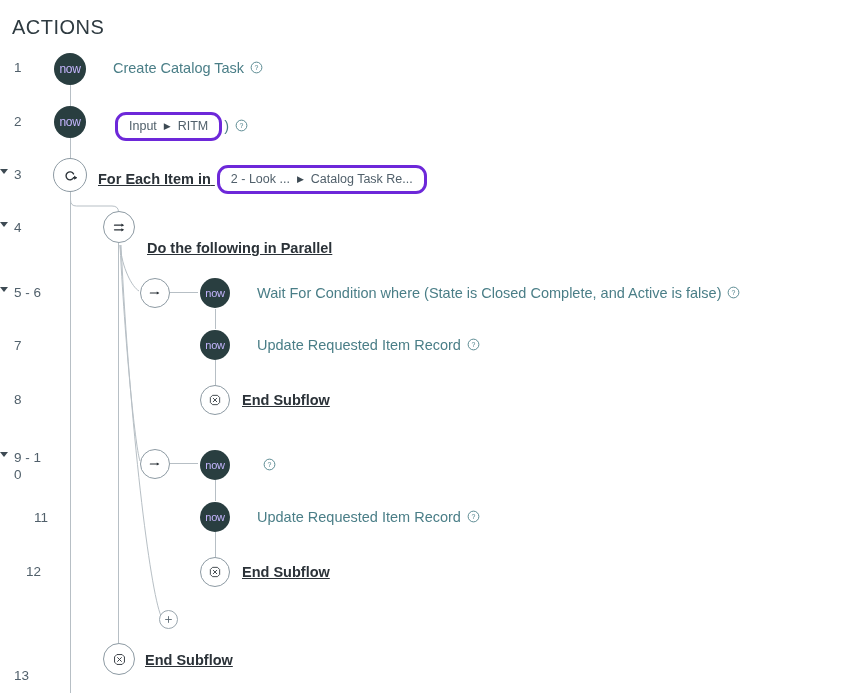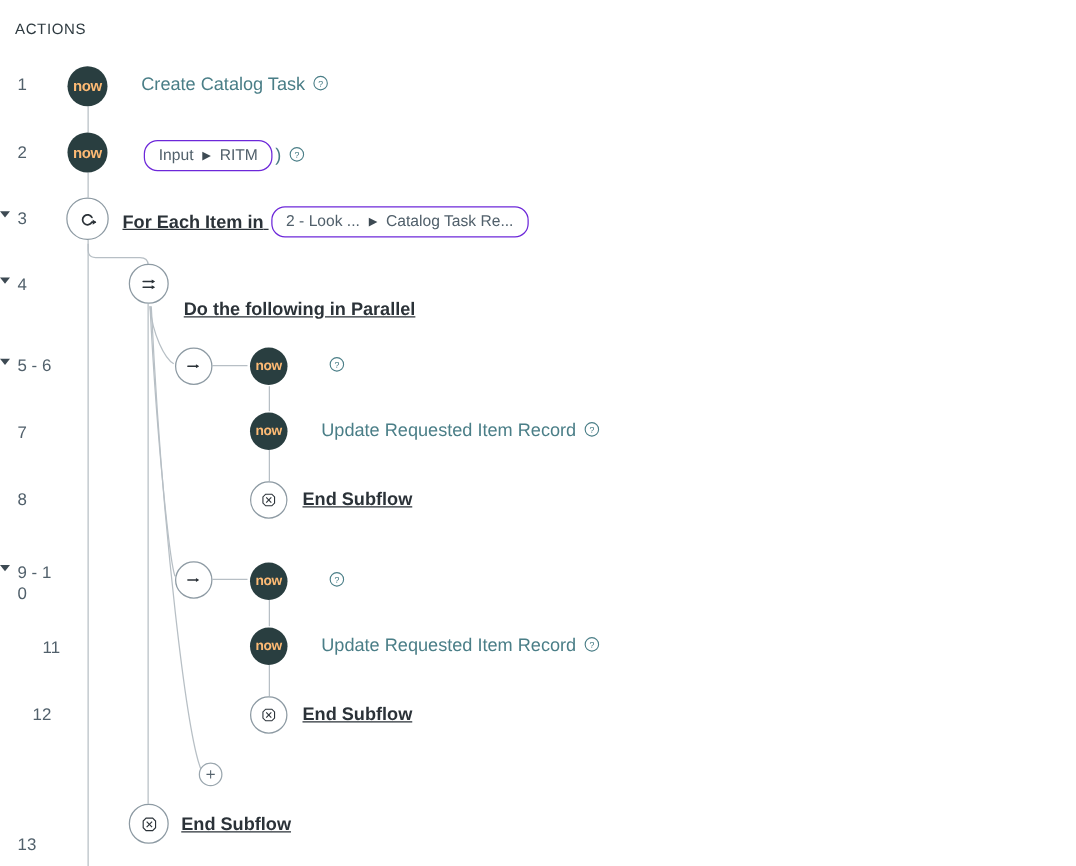--- a/index.html
+++ b/index.html
@@ -13,21 +13,21 @@
     width: 861px;
     height: 693px;
     background: #ffffff;
     overflow: hidden;
   }
 
   
   .section-title {
     position: absolute;
     left: 12px; top: 16px;
-    font-size: 12px;
+    font-size: 20px;
     letter-spacing: 0.5px;
     color: #2e3a40;
     font-weight: 400;
   }
 
   
   #wires {
     position: absolute;
     left: 0; top: 0;
     width: 861px; height: 693px;
@@ -57,23 +57,23 @@
   .node {
     position: absolute;
     border-radius: 50%;
     display: flex;
     align-items: center;
     justify-content: center;
   }
   .node-now {
     width: 32px; height: 32px;
     background: #293e40;
-    color: #fdba74;
+    color: #c4b5fd;
     font-size: 12px;
-    font-weight: bold;
+    font-weight: normal;
     letter-spacing: -0.3px;
   }
   .node-now.small { width: 30px; height: 30px; font-size: 11px; }
   .node-outline {
     background: #ffffff;
     border: 1px solid #8d9aa3;
   }
   .node-loop  { width: 34px; height: 34px; }
   .node-par   { width: 32px; height: 32px; }
   .node-arrow { width: 30px; height: 30px; }
@@ -93,21 +93,21 @@
     line-height: 20px;
   }
   .label.link  { color: #4a7e87; font-weight: 400; margin-left: 15px; }
   .label.bold  { color: #2b3238; font-weight: bold; text-decoration: underline; }
 
   
   .pill {
     display: inline-flex;
     align-items: center;
     gap: 7px;
-    border: 1px solid #6d28d9;
+    border: 3px solid #6d28d9;
     border-radius: 11px;
     padding: 1px 11px 2px 11px;
     font-size: 12.5px;
     color: #51606b;
     vertical-align: 1px;
     background: #ffffff;
     font-weight: normal;
     margin: 0 2px;
   }
   .pill .sep { color: #3d4a53; font-size: 9px; }
@@ -219,21 +219,21 @@
     <span class="num-inner">5 - 6</span>
   </div>
   <div class="node node-outline node-arrow" style="left:140px; top:278px;">
     <svg viewBox="0 0 22 22" width="16" height="16">
       <line x1="4.5" y1="11" x2="15" y2="11" stroke="#2b3238" stroke-width="1.5" stroke-linecap="round"></line>
       <path d="M13.4 8.9 L17 11 L13.4 13.1" fill="#2b3238"></path>
     </svg>
   </div>
   <div class="node node-now small" style="left:200px; top:278px;">now</div>
   <div class="label link" style="left:242px; top:283px;">
-    <span class="help"><svg viewBox="0 0 16 16" width="13" height="13">
+    <span>Wait For Condition where (State is Closed Complete, and Active is false)</span><span class="help"><svg viewBox="0 0 16 16" width="13" height="13">
           <circle cx="8" cy="8" r="6.6" fill="none" stroke="#4a7e87" stroke-width="1.1"></circle>
           <text x="8" y="11.4" font-size="8.6" fill="#4a7e87" text-anchor="middle" font-family="Liberation Sans, sans-serif">?</text>
         </svg></span>
   </div>
 
   <div class="num" style="left:14px; top:337px;">
     <span class="num-inner">7</span>
   </div>
   <div class="node node-now small" style="left:200px; top:330px;">now</div>
   <div class="label link" style="left:242px; top:335px;">

